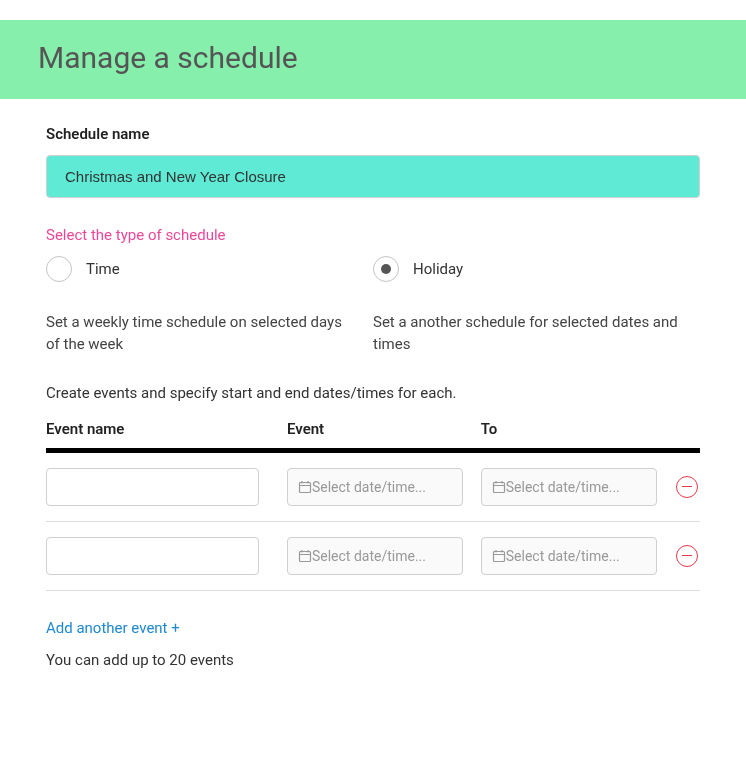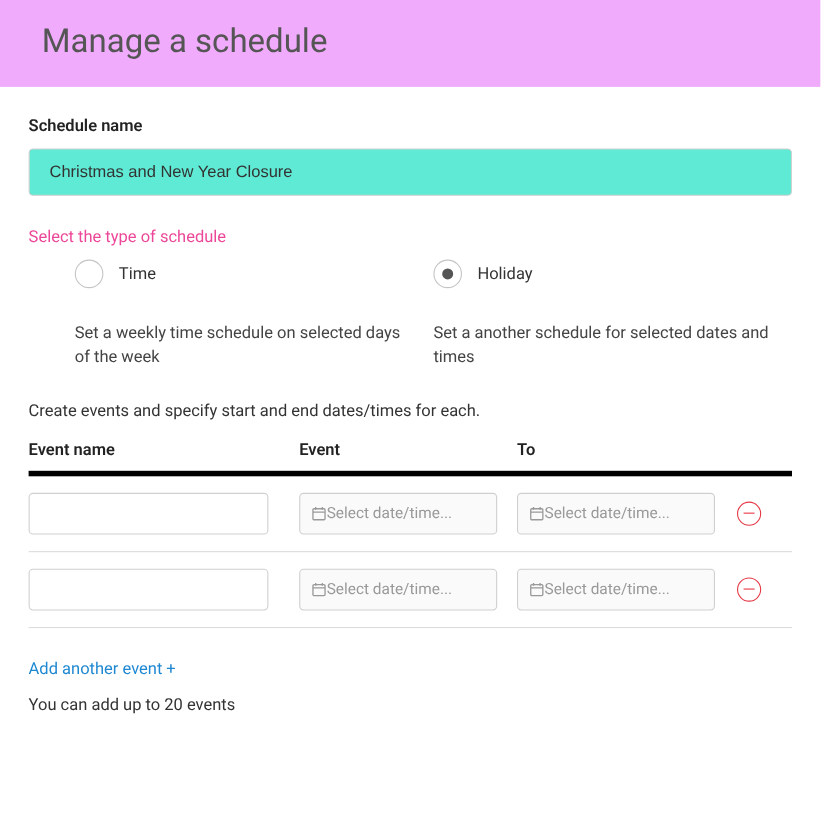--- a/index.html
+++ b/index.html
@@ -7,30 +7,31 @@
       margin: 0;
       padding: 0;
     }
     body {
       font-family: -apple-system, BlinkMacSystemFont, "Segoe UI", Roboto, Helvetica, Arial, sans-serif;
       background: #ffffff;
       color: #333333;
       width: 746px;
     }
     .header {
-      background: #f0abfc;
+      background: #86efac;
       padding: 20px 38px 24px;
+      margin-top: 20px;
     }
     .header h1 {
       font-size: 30px;
       font-weight: 400;
       color: #555555;
     }
     .content {
-      padding: 26px 26px;
+      padding: 26px 46px;
     }
     .field-label {
       font-weight: 600;
       font-size: 15px;
       color: #222222;
       margin-bottom: 12px;
       display: block;
     }
     .text-input {
       width: 100%;
@@ -47,21 +48,20 @@
     .schedule-type-label {
       font-size: 15px;
       color: #ec4899;
       margin-bottom: 12px;
       display: block;
     }
     .type-row {
       display: flex;
       gap: 0;
       margin-bottom: 16px;
-      margin-left: 42px;
     }
     .type-col {
       width: 50%;
     }
     .radio-row {
       display: flex;
       align-items: center;
       gap: 14px;
       margin-bottom: 14px;
     }

